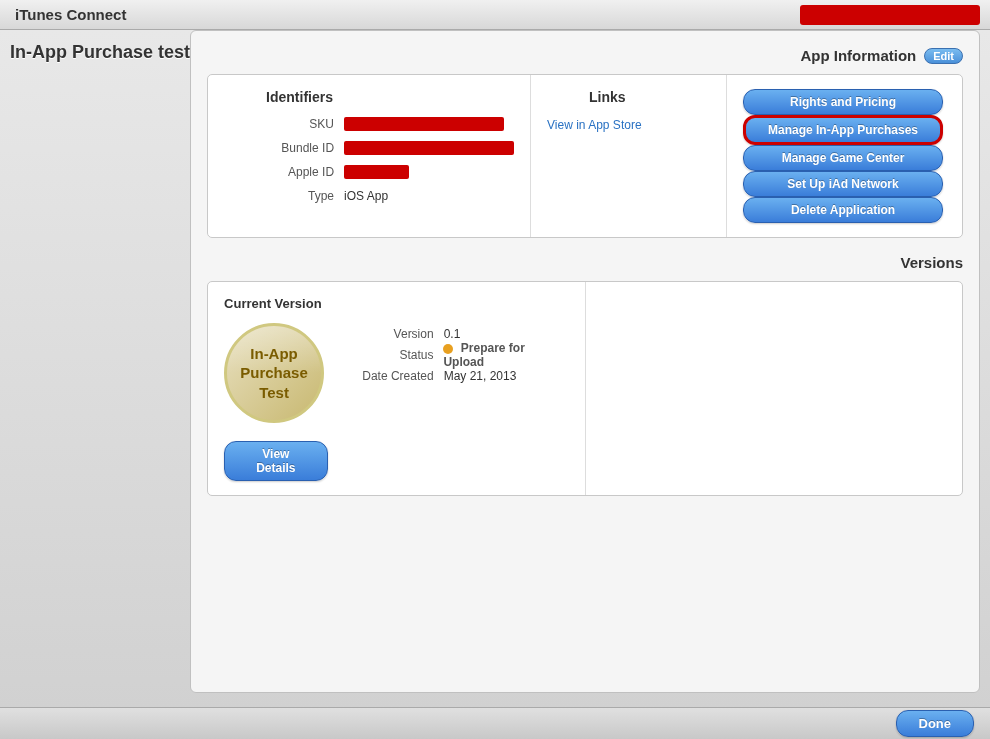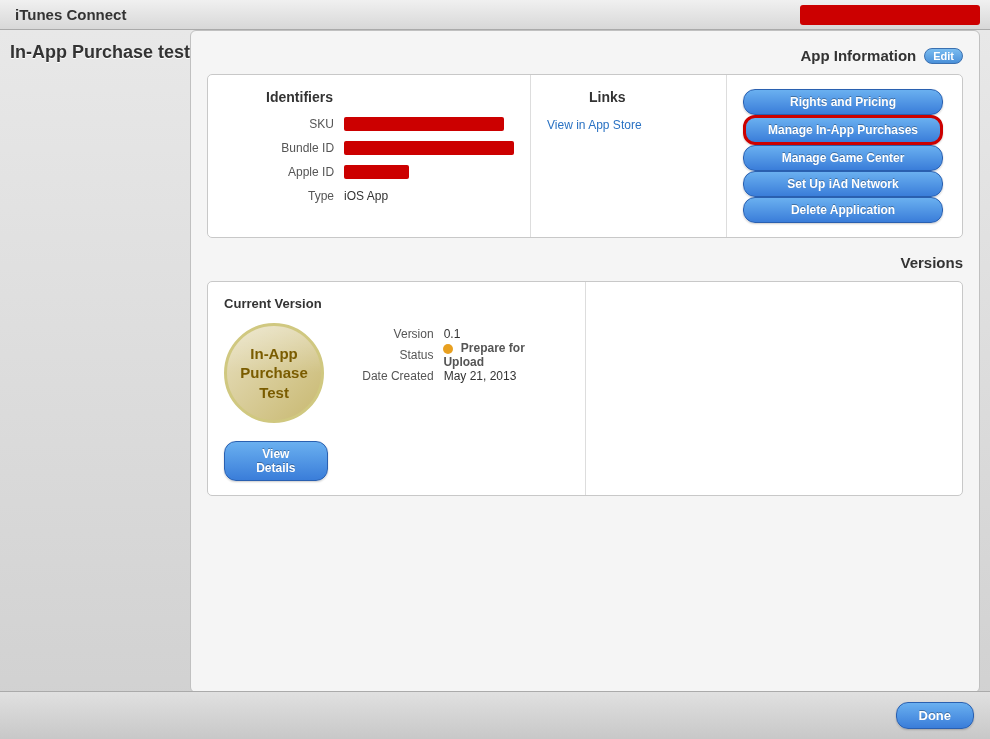--- a/index.html
+++ b/index.html
@@ -312,21 +312,21 @@
       font-weight: bold;
       cursor: pointer;
       margin-top: 10px;
       display: inline-block;
       text-shadow: 0 -1px 0 rgba(0,0,0,0.3);
       box-shadow: 0 1px 2px rgba(0,0,0,0.2);
     }
 
     
     #bottom-bar {
-      height: 48px;
+      height: 32px;
       background: linear-gradient(to bottom, #e0e0e0, #c8c8c8);
       border-top: 1px solid #aaa;
       display: flex;
       align-items: center;
       justify-content: flex-end;
       padding: 0 16px;
       position: fixed;
       bottom: 0;
       left: 0;
       right: 0;

